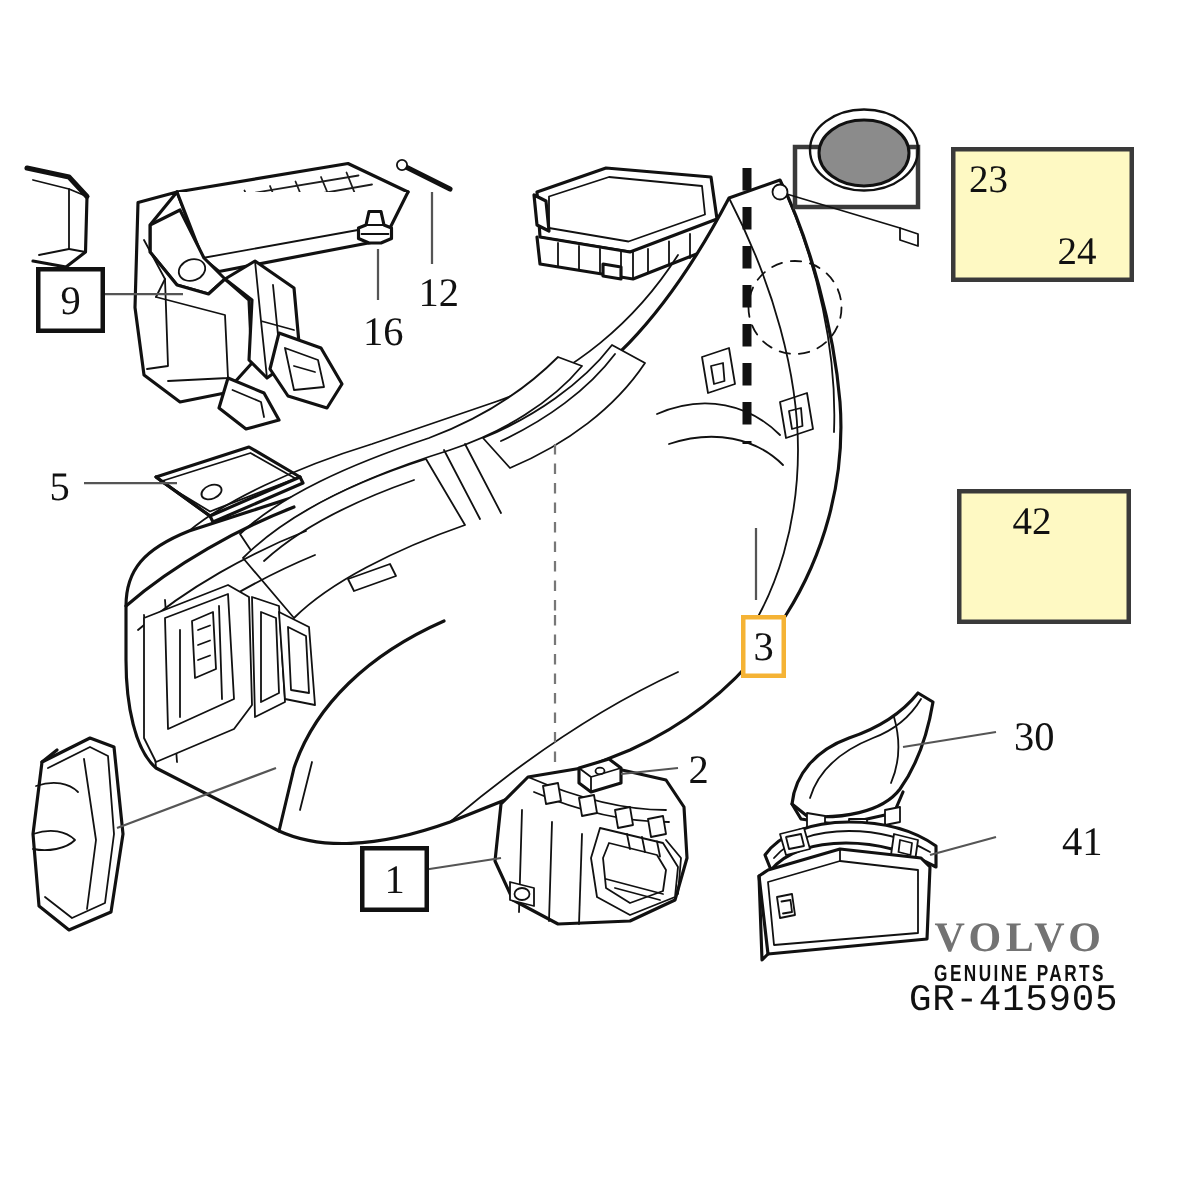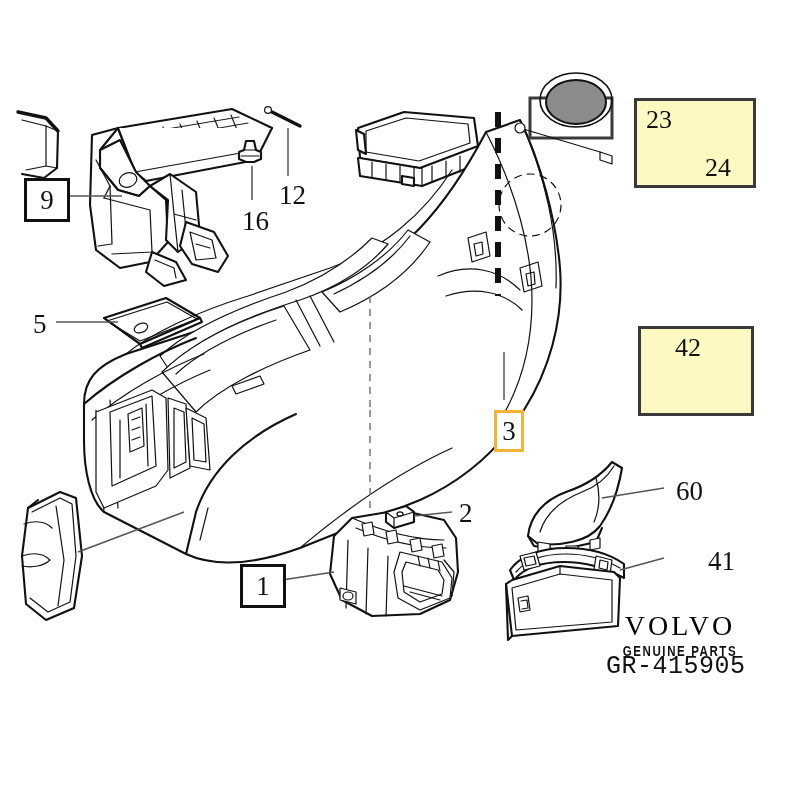--- a/index.html
+++ b/index.html
@@ -10,22 +10,22 @@
        line-height:1;white-space:nowrap;user-select:none;}
   .num.plain{font-size:27px;}
   .boxed{position:absolute;border:3px solid #111;background:#fff;
          display:flex;align-items:center;justify-content:center;
          font-family:"Liberation Serif",serif;font-size:27px;color:#111;}
   .boxed.hl{border:3px solid #F5B335;}
   .inset{position:absolute;border:3px solid #3a3a3a;background:#fef9c3;}
   .inset .ilabel{position:absolute;font-family:"Liberation Serif",serif;
                  font-size:26px;color:#111;}
   #brand{position:absolute;text-align:center;}
-  #brand .volvo{font-family:"Liberation Serif",serif;font-weight:normal;
-       font-size:28px;letter-spacing:3px;color:#000000;line-height:1;}
+  #brand .volvo{font-family:"Liberation Serif",serif;font-weight:bold;
+       font-size:28px;letter-spacing:3px;color:#737373;line-height:1;}
   #brand .gen{font-family:"Liberation Sans",sans-serif;font-weight:bold;
        font-size:11.5px;letter-spacing:1.6px;color:#111;margin-top:2px;
        transform:scaleY(1.35);transform-origin:top center;}
   #partno{position:absolute;font-family:Liberation Mono, monospace;
        font-size:25px;color:#111;letter-spacing:.5px;}
 </style>
 </head>
 <body>
 
 <div id="stage">
@@ -339,21 +339,21 @@
 
   <div class="num plain" style="left:279px;top:182px;">
     <span>12</span>
   </div>
 
   <div class="num plain" style="left:33px;top:311px;">
     <span>5</span>
   </div>
 
   <div class="num plain" style="left:676px;top:478px;">
-    <span>60</span>
+    <span>30</span>
   </div>
 
   <div class="num plain" style="left:708px;top:548px;">
     <span>41</span>
   </div>
 
   <div class="num plain" style="left:459px;top:500px;">
     <span>2</span>
   </div>
 

